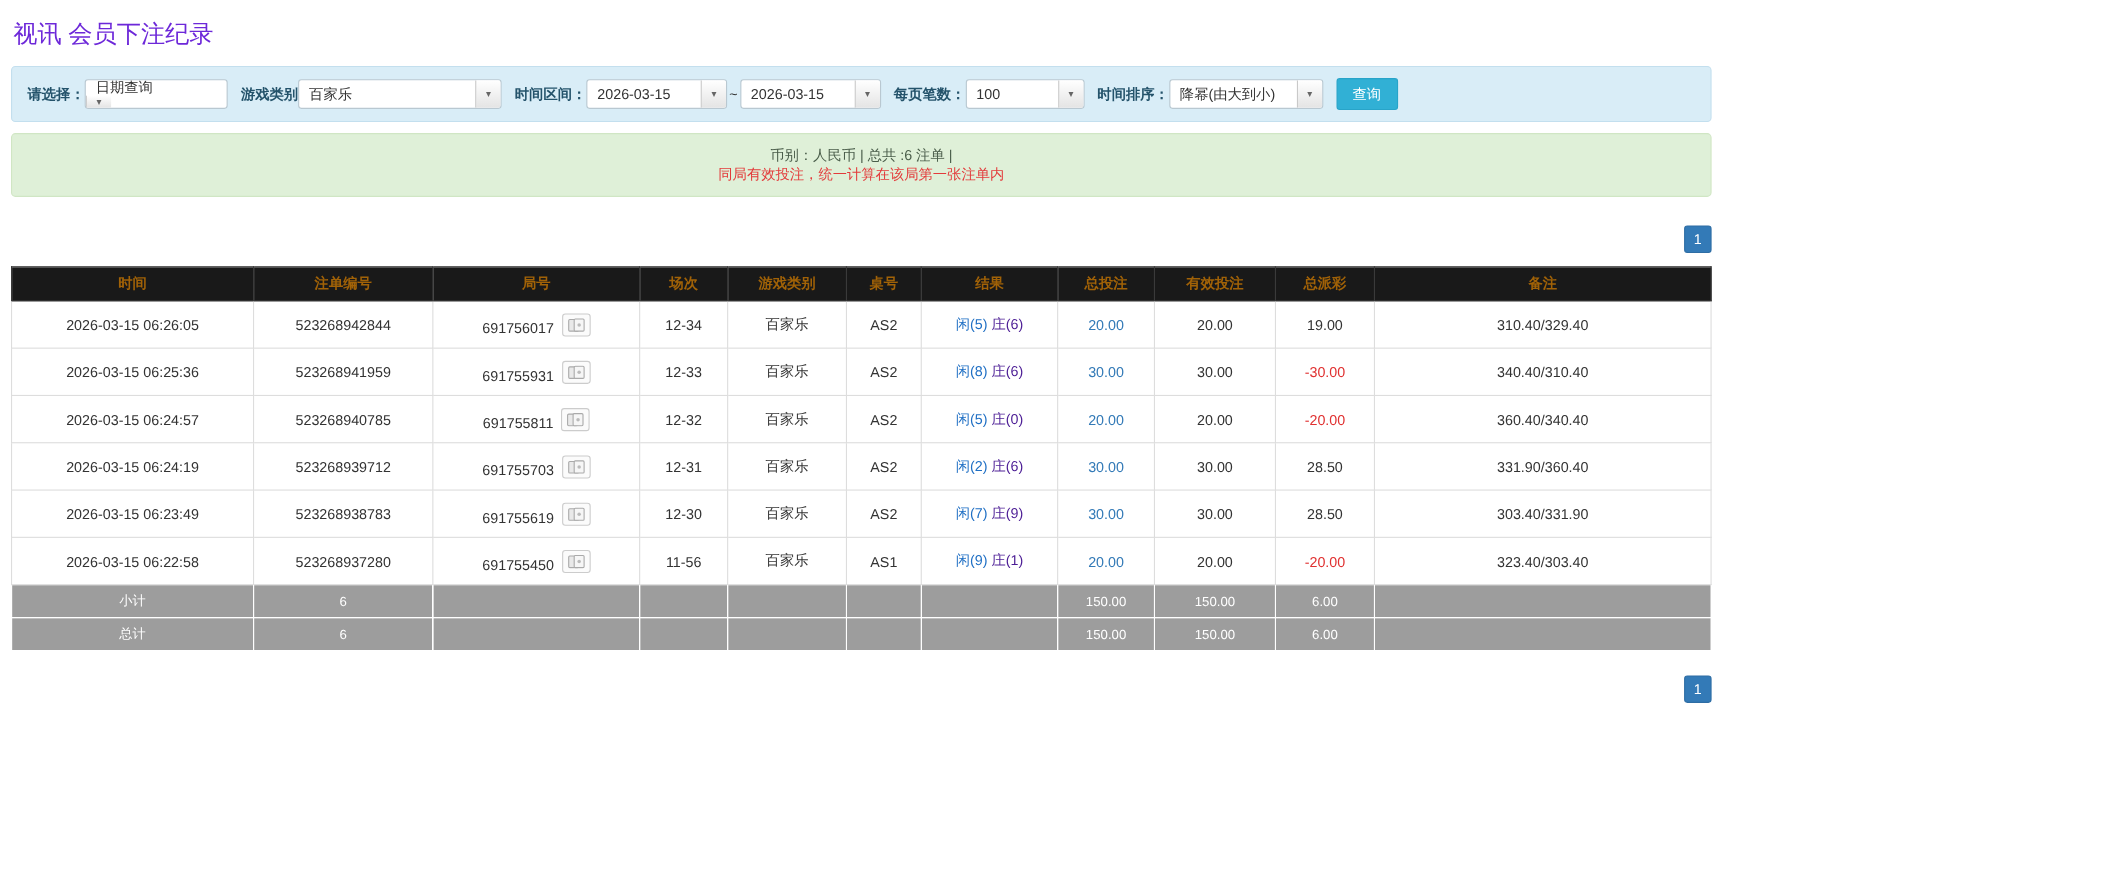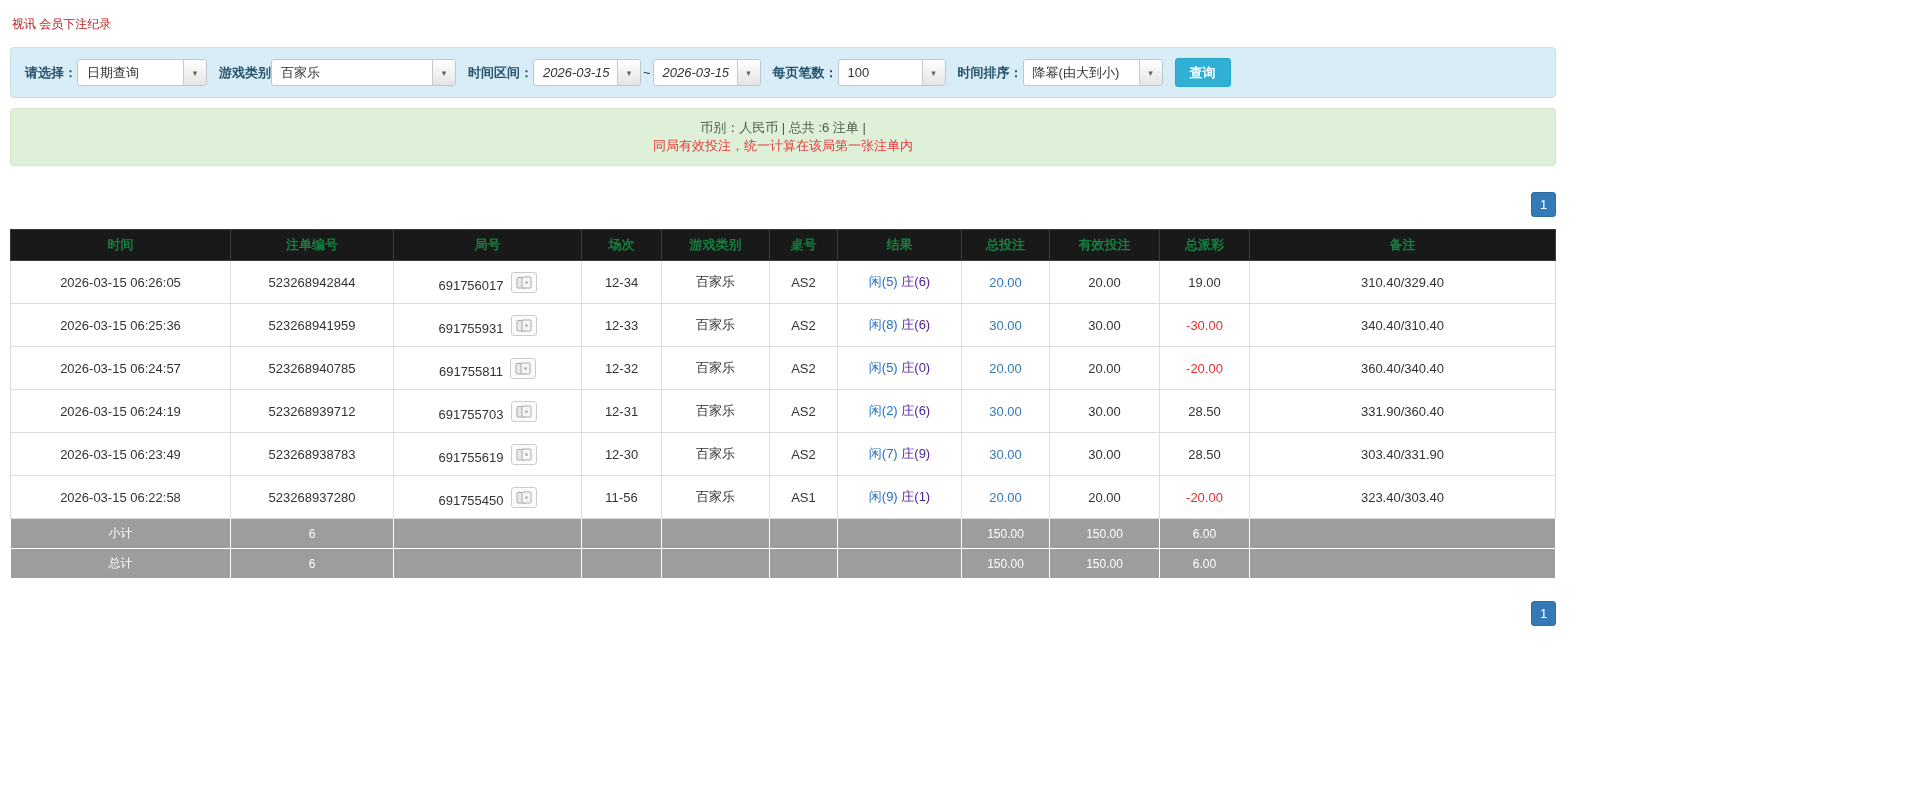--- a/index.html
+++ b/index.html
@@ -4,47 +4,47 @@
 <style>
   * { box-sizing: border-box; }
   html, body { margin: 0; padding: 0; background: #fff; }
   body {
     min-width: 1918px; min-height: 808px;
     font-family: "Liberation Sans", "DejaVu Sans", sans-serif;
     color: #333;
   }
   .container { width: 1546px; margin-left: 10px; padding-top: 12px; }
 
-  .page-title { font-size: 12px; font-weight: 500; color: #b91c1c; margin: 4px 0 14px 2px; }
+  .page-title { font-size: 22px; font-weight: 500; color: #6d28d9; margin: 4px 0 14px 2px; }
 
   
   .filter-bar {
     background: #d9edf7; border: 1px solid #c3dfee; border-radius: 4px;
     padding: 10px 12px; display: flex; align-items: center; gap: 0;
   }
   .flabel { font-size: 13px; color: #24536b; font-weight: bold; margin-left: 12px; white-space: nowrap; }
   .flabel.first { margin-left: 2px; }
   .combo {
     display: inline-flex; align-items: stretch; background: #fff;
     border: 1px solid #b9c8d1; border-radius: 3px; height: 27px; overflow: hidden; cursor: pointer;
   }
   .combo-text { display: flex; align-items: center; padding: 0 9px; font-size: 13px; color: #333; flex: 1; white-space: nowrap; overflow: hidden; }
   .combo-btn {
     width: 23px; border-left: 1px solid #c9c9c9;
     background: linear-gradient(#ffffff, #e4e4e4);
     display: flex; align-items: center; justify-content: center;
     color: #666; font-size: 9px; flex: none;
   }
-  .w130 { width: 130px; } .w185 { width: 185px; } .w128 { width: 108px; font-style: italic; }
+  .w130 { width: 130px; flex-direction: column; } .w185 { width: 185px; } .w128 { width: 128px; }
   .w88  { width: 108px; }  .w140 { width: 140px; }
   .tilde { font-size: 13px; color: #333; margin: 0 2px; }
   .btn-search {
     margin-left: 12px; height: 29px; padding: 0 14px;
     background: #31b0d5; border: 1px solid #28a4c9; border-radius: 3px;
-    color: #fff; font-size: 13px; cursor: pointer; font-weight: bold;
+    color: #fff; font-size: 13px; cursor: pointer;
   }
 
   
   .summary-bar {
     margin-top: 10px; background: #dff0d8; border: 1px solid #d0e6c4; border-radius: 4px;
     padding: 10px 14px; display: flex; justify-content: space-between; align-items: center;
     font-size: 13px;
     flex-direction: column;
   }
   .summary-left { color: #4a5d4a; }
@@ -57,21 +57,21 @@
   .page-btn {
     min-width: 25px; height: 25px; padding: 0 4px;
     background: #337ab7; border: 1px solid #2e6da4; border-radius: 3px;
     color: #fff; font-size: 13px; display: flex; align-items: center; justify-content: center;
     cursor: pointer;
   }
 
   
   table.records { width: 100%; border-collapse: collapse; table-layout: fixed; }
   .records th {
-    background: #191919; color: #15803d; font-size: 13px; font-weight: bold;
+    background: #191919; color: #a16207; font-size: 13px; font-weight: bold;
     height: 31px; border: 1px solid #3a3a3a; text-align: center;
   }
   .records td {
     background: #fff; border: 1px solid #ddd; height: 43px;
     text-align: center; font-size: 13px; color: #333; padding: 2px 4px;
     overflow: hidden; white-space: nowrap;
   }
   .records tr.footer-row td {
     background: #9d9d9d; color: #fff; height: 30px; border: 1px solid #fff; font-size: 12px;
   }

